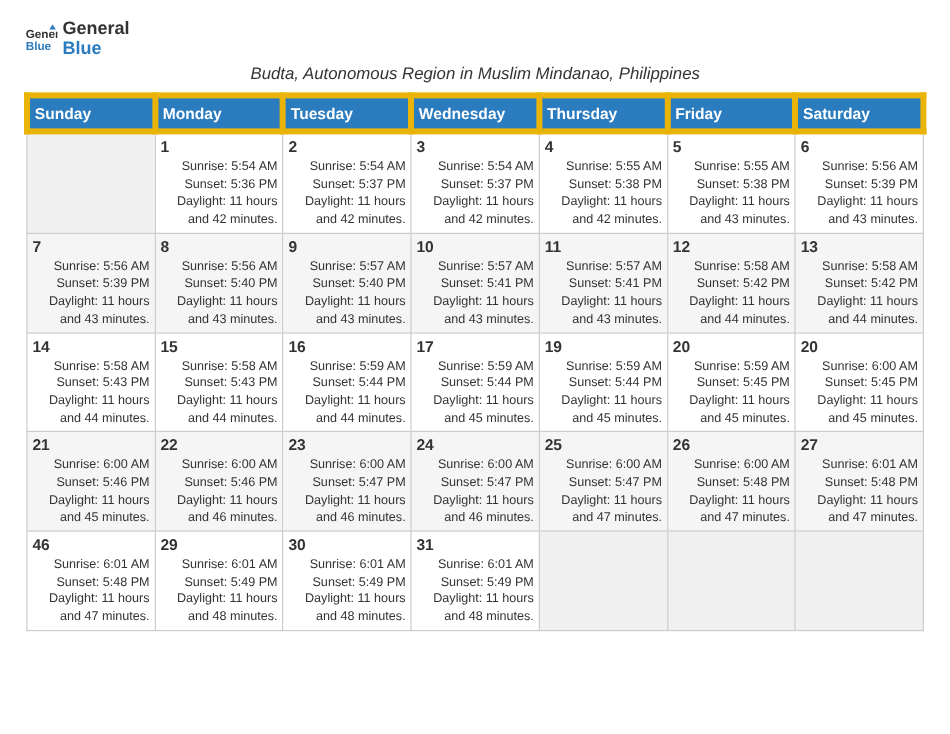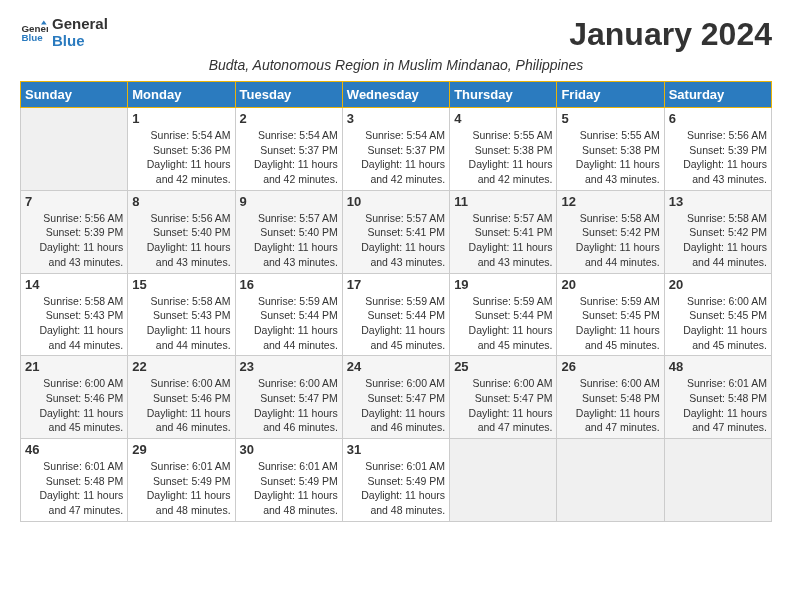--- a/index.html
+++ b/index.html
@@ -45,21 +45,21 @@
       border-collapse: collapse;
       font-size: 11px;
     }
     thead th {
       background-color: #2b7bbf;
       color: #fff;
       padding: 5px 4px;
       text-align: left;
       font-size: 13px;
       font-weight: bold;
-      border: 1px solid #eab308;
+      border: 5px solid #eab308;
     }
     td {
       border: 1px solid #ccc;
       vertical-align: top;
       padding: 3px 4px;
       width: 107px;
       min-height: 80px;
     }
     .day-num {
       font-size: 13px;
@@ -92,23 +92,20 @@
     <svg class="logo-icon" viewBox="0 0 40 40">
       <text x="2" y="18" font-family="Arial" font-weight="bold" font-size="14" fill="#333">General</text>
       <text x="2" y="32" font-family="Arial" font-weight="bold" font-size="14" fill="#2b7bbf">Blue</text>
       <polygon points="30,8 38,8 34,2" fill="#2b7bbf"></polygon>
     </svg>
     <div>
       <div style="font-size:15px;font-weight:bold;color:#333;line-height:1.1;">General</div>
       <div style="font-size:15px;font-weight:bold;color:#2b7bbf;line-height:1.1;">Blue</div>
     </div>
   </div>
-  <div class="title-block">
-    <div class="month-title">January 2024</div>
-  </div>
 </div>
 
 <div class="subtitle">Budta, Autonomous Region in Muslim Mindanao, Philippines</div>
 
 <table>
   <thead>
     <tr>
     <th>Sunday</th>
         <th>Monday</th>
         <th>Tuesday</th>
@@ -225,21 +222,21 @@
         </td>
         <td>
           <span class="day-num">25</span>
           <div class="day-info">Sunrise: 6:00 AM<br>Sunset: 5:47 PM<br>Daylight: 11 hours<br>and 47 minutes.</div>
         </td>
         <td>
           <span class="day-num">26</span>
           <div class="day-info">Sunrise: 6:00 AM<br>Sunset: 5:48 PM<br>Daylight: 11 hours<br>and 47 minutes.</div>
         </td>
         <td>
-          <span class="day-num">48</span>
+          <span class="day-num">27</span>
           <div class="day-info">Sunrise: 6:01 AM<br>Sunset: 5:48 PM<br>Daylight: 11 hours<br>and 47 minutes.</div>
         </td>
       </tr>
       <tr>
         <td>
           <span class="day-num">46</span>
           <div class="day-info">Sunrise: 6:01 AM<br>Sunset: 5:48 PM<br>Daylight: 11 hours<br>and 47 minutes.</div>
         </td>
         <td>
           <span class="day-num">29</span>

